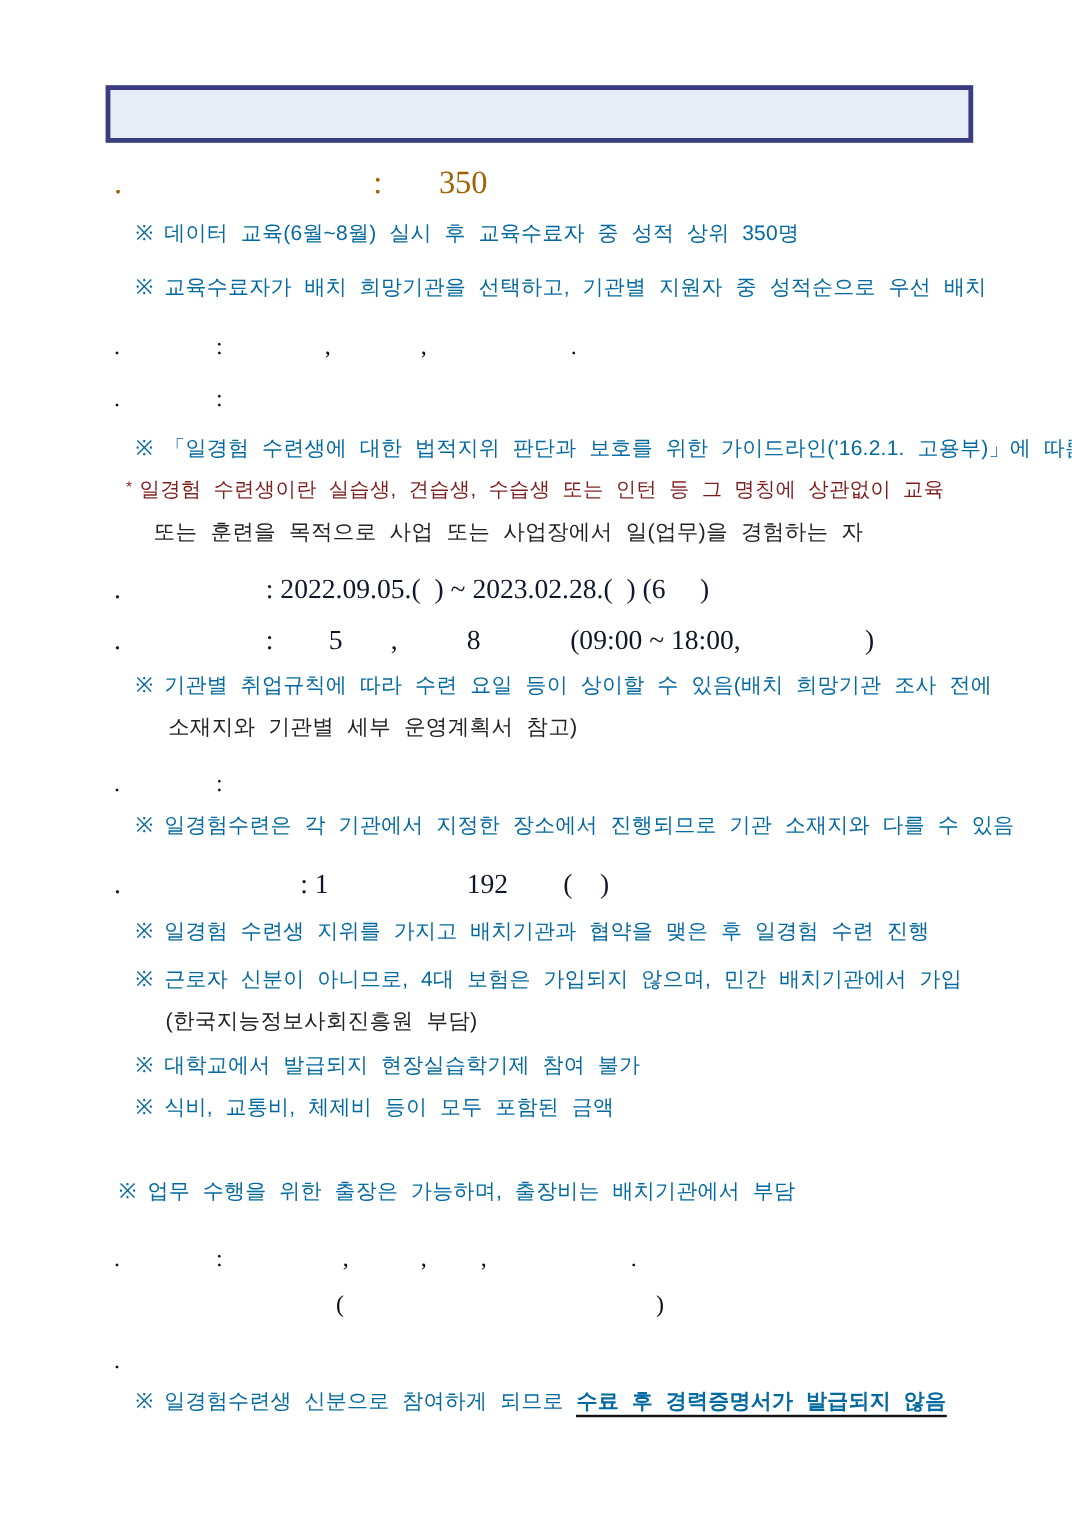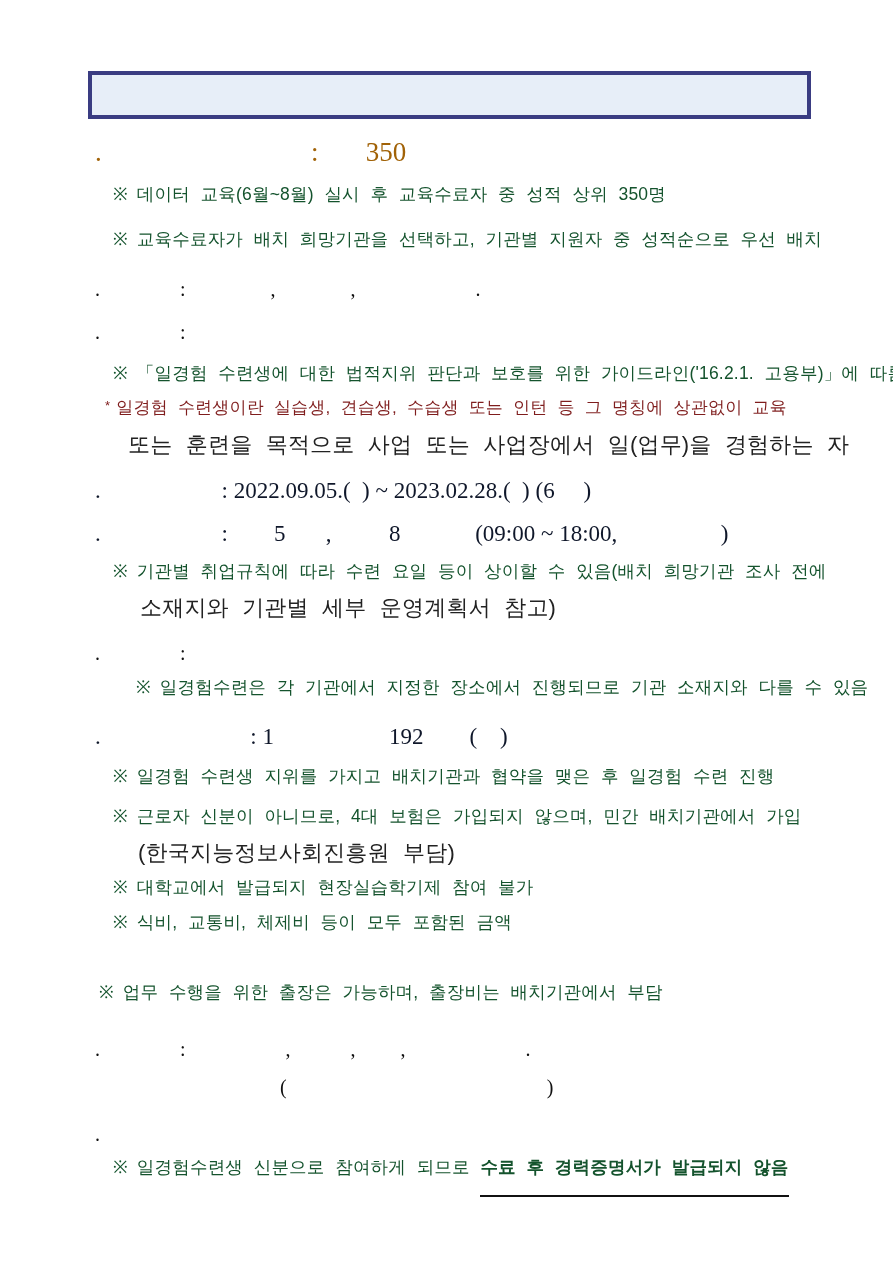--- a/index.html
+++ b/index.html
@@ -10,46 +10,46 @@
   #doc{position:absolute;inset:0;}
   .title-box{
     position:absolute;left:88px;top:71px;width:715px;height:40px;
     border:4px solid #3a3c82;background:#e7eef8;
   }
   .line{position:absolute;white-space:pre;line-height:1;}
   .field-lg{font-family:"Liberation Serif",serif;font-size:27px;color:#a16207;}
   .field{font-family:"Liberation Serif",serif;font-size:23px;color:#0f172a;}
   .field-sm{font-family:"Liberation Serif",serif;font-size:20px;color:#111;}
   .plain{font-family:"Liberation Serif",serif;font-size:20px;color:#111;}
-  .note{font-size:17.5px;word-spacing:0.32em;letter-spacing:0.2px;color:#14532d;}
-  .cont{font-size:22px;word-spacing:0.32em;letter-spacing:0.2px;color:#222;}
+  .note{font-size:17.5px;word-spacing:0.32em;letter-spacing:0.2px;color:#0369a1;}
+  .cont{font-size:18px;word-spacing:0.32em;letter-spacing:0.2px;color:#222;}
   .subnote{font-size:17px;word-spacing:0.3em;letter-spacing:0.2px;color:#7f1d1d;}
   .marker{display:inline-block;margin-right:9px;}
   .subnote .marker{font-size:13px;vertical-align:3px;margin-right:6px;}
-  .em{font-weight:bold;border-bottom:2px solid #111;padding-bottom:18px;}
+  .em{font-weight:bold;border-bottom:2px solid #111;padding-bottom:2px;}
 </style>
 </head>
 <body>
 
 <div id="doc">
   <div class="title-box"></div>
 <div class="line field-lg" style="top: 139px; left: 95px;"><span>.                               :       350</span></div>
     <div class="line note" style="top: 186px; left: 113px;"><span class="marker">※</span><span>데이터 교육(6월~8월) 실시 후 교육수료자 중 성적 상위 350명</span></div>
     <div class="line note" style="top: 231px; left: 113px;"><span class="marker">※</span><span>교육수료자가 배치 희망기관을 선택하고, 기관별 지원자 중 성적순으로 우선 배치</span></div>
     <div class="line field-sm" style="top: 279px; left: 95px;"><span>.                :                 ,               ,                        .</span></div>
     <div class="line field-sm" style="top: 322px; left: 95px;"><span>.                :</span></div>
     <div class="line note" style="top: 365px; left: 113px;"><span class="marker">※</span><span>「일경험 수련생에 대한 법적지위 판단과 보호를 위한 가이드라인('16.2.1. 고용부)」에 따름</span></div>
     <div class="line subnote" style="top: 399px; left: 105px;"><span class="marker">*</span><span>일경험 수련생이란 실습생, 견습생, 수습생 또는 인턴 등 그 명칭에 상관없이 교육</span></div>
     <div class="line cont" style="top: 434px; left: 128px;"><span>또는 훈련을 목적으로 사업 또는 사업장에서 일(업무)을 경험하는 자</span></div>
     <div class="line field" style="top: 479px; left: 95px;"><span>.                     : 2022.09.05.(  ) ~ 2023.02.28.(  ) (6     )</span></div>
     <div class="line field" style="top: 522px; left: 95px;"><span>.                     :        5       ,          8             (09:00 ~ 18:00,                  )</span></div>
     <div class="line note" style="top: 563px; left: 113px;"><span class="marker">※</span><span>기관별 취업규칙에 따라 수련 요일 등이 상이할 수 있음(배치 희망기관 조사 전에</span></div>
     <div class="line cont" style="top: 597px; left: 140px;"><span>소재지와 기관별 세부 운영계획서 참고)</span></div>
     <div class="line field-sm" style="top: 643px; left: 95px;"><span>.                :</span></div>
-    <div class="line note" style="top: 679px; left: 113px; margin-left: 23px;"><span class="marker">※</span><span>일경험수련은 각 기관에서 지정한 장소에서 진행되므로 기관 소재지와 다를 수 있음</span></div>
+    <div class="line note" style="top: 679px; left: 113px;"><span class="marker">※</span><span>일경험수련은 각 기관에서 지정한 장소에서 진행되므로 기관 소재지와 다를 수 있음</span></div>
     <div class="line field" style="top: 725px; left: 95px;"><span>.                          : 1                    192        (    )</span></div>
     <div class="line note" style="top: 768px; left: 113px;"><span class="marker">※</span><span>일경험 수련생 지위를 가지고 배치기관과 협약을 맺은 후 일경험 수련 진행</span></div>
     <div class="line note" style="top: 808px; left: 113px;"><span class="marker">※</span><span>근로자 신분이 아니므로, 4대 보험은 가입되지 않으며, 민간 배치기관에서 가입</span></div>
     <div class="line cont" style="top: 842px; left: 138px;"><span>(한국지능정보사회진흥원 부담)</span></div>
     <div class="line note" style="top: 879px; left: 113px;"><span class="marker">※</span><span>대학교에서 발급되지 현장실습학기제 참여 불가</span></div>
     <div class="line note" style="top: 914px; left: 113px;"><span class="marker">※</span><span>식비, 교통비, 체제비 등이 모두 포함된 금액</span></div>
     <div class="line note" style="top: 984px; left: 99px;"><span class="marker">※</span><span>업무 수행을 위한 출장은 가능하며, 출장비는 배치기관에서 부담</span></div>
     <div class="line field-sm" style="top: 1039px; left: 95px;"><span>.                :                    ,            ,         ,                        .</span></div>
     <div class="line plain" style="top: 1077px; left: 95px;"><span>                                     (                                                    )</span></div>
     <div class="line plain" style="top: 1124px; left: 95px;"><span>.</span></div>

